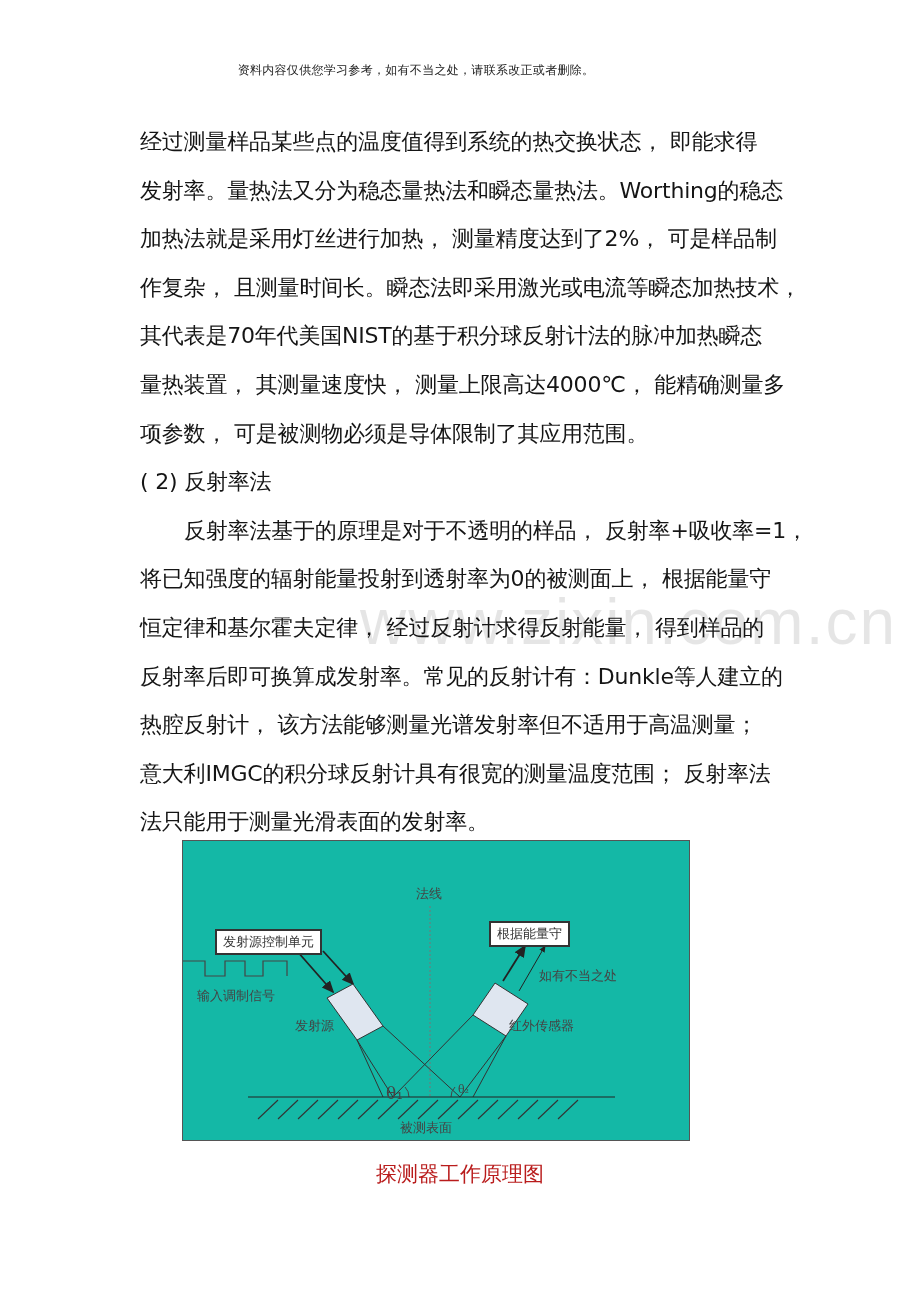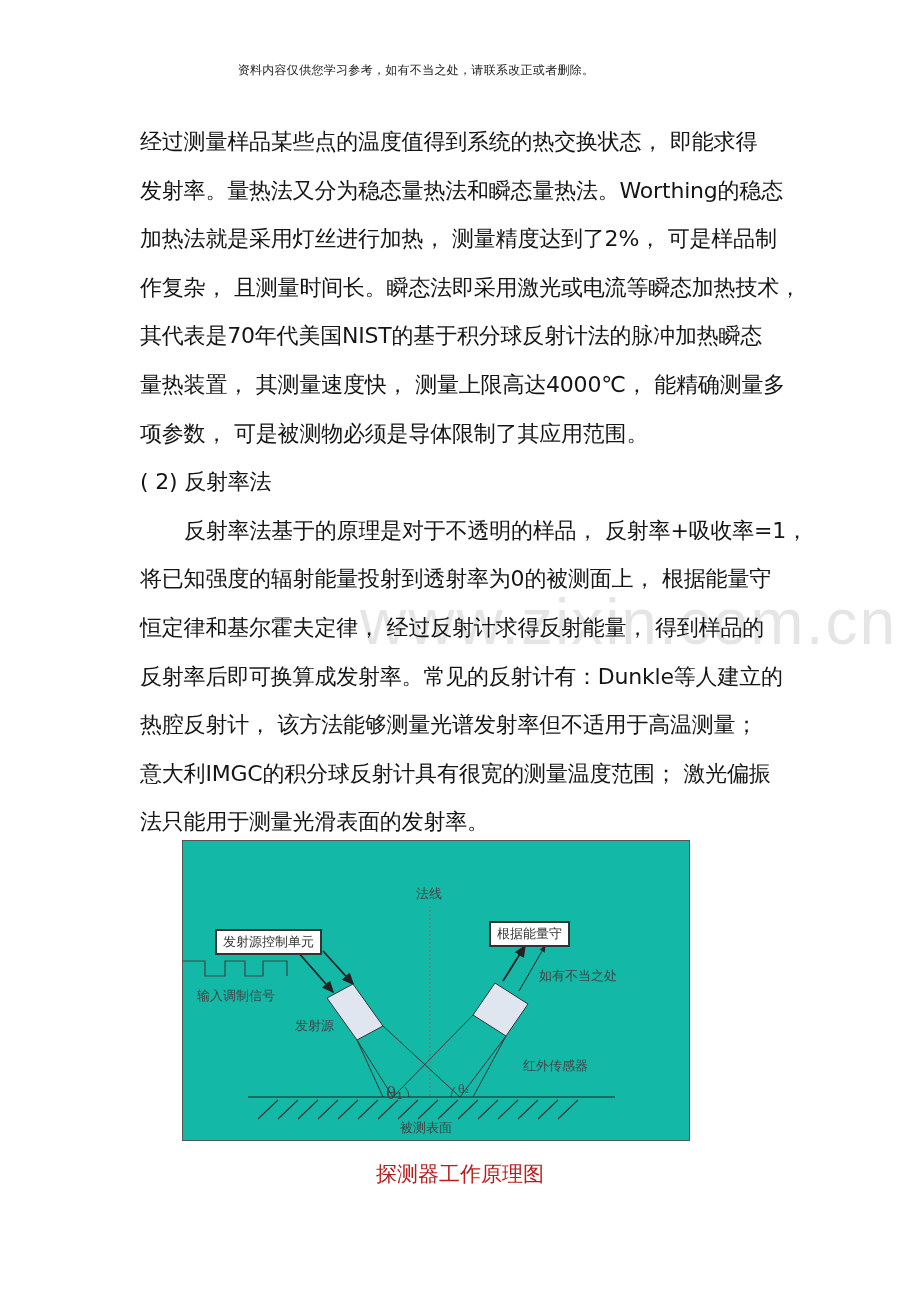--- a/index.html
+++ b/index.html
@@ -27,21 +27,21 @@
   <div class="line">作复杂， 且测量时间长。瞬态法即采用激光或电流等瞬态加热技术，</div>
   <div class="line">其代表是70年代美国NIST的基于积分球反射计法的脉冲加热瞬态</div>
   <div class="line">量热装置， 其测量速度快， 测量上限高达4000℃， 能精确测量多</div>
   <div class="line">项参数， 可是被测物必须是导体限制了其应用范围。</div>
   <div class="line">( 2) 反射率法</div>
   <div class="line indent">反射率法基于的原理是对于不透明的样品， 反射率+吸收率=1，</div>
   <div class="line">将已知强度的辐射能量投射到透射率为0的被测面上， 根据能量守</div>
   <div class="line">恒定律和基尔霍夫定律， 经过反射计求得反射能量， 得到样品的</div>
   <div class="line">反射率后即可换算成发射率。常见的反射计有：Dunkle等人建立的</div>
   <div class="line">热腔反射计， 该方法能够测量光谱发射率但不适用于高温测量；</div>
-  <div class="line">意大利IMGC的积分球反射计具有很宽的测量温度范围； 激光偏振</div>
+  <div class="line">意大利IMGC的积分球反射计具有很宽的测量温度范围； 反射率法</div>
   <div class="line">法只能用于测量光滑表面的发射率。</div>
 </div>
 
 <div class="watermark">www.zixin.com.cn</div>
 
 <div class="figure">
   <svg width="508" height="301" viewBox="0 0 508 301">
     <defs>
       <marker id="arr" markerWidth="8" markerHeight="8" refX="6" refY="3" orient="auto">
         <path d="M0,0 L7,3 L0,6 Z" fill="#222"></path>
@@ -94,19 +94,19 @@
       <line x1="395" y1="259" x2="375" y2="278"></line>
     </g>
   </svg>
 
   <div class="fig-label" style="left:233px;top:44px;">法线</div>
   <div class="fig-box" style="left:32px;top:88px;">发射源控制单元</div>
   <div class="fig-box" style="left:306px;top:80px;">根据能量守</div>
   <div class="fig-label" style="left:14px;top:146px;">输入调制信号</div>
   <div class="fig-label" style="left:356px;top:126px;">如有不当之处</div>
   <div class="fig-label" style="left:112px;top:176px;">发射源</div>
-  <div class="fig-label" style="left:340px;top:176px;margin-top:40px;">红外传感器</div>
+  <div class="fig-label" style="left:326px;top:176px;">红外传感器</div>
   <div class="fig-label" style="left:203px;top:242px;font-size:17px;">θ₁</div>
   <div class="fig-label" style="left:275px;top:242px;font-size:11px;">θ₂</div>
   <div class="fig-label" style="left:217px;top:278px;text-align:right;">被测表面</div>
 </div>
 
 <div class="caption">探测器工作原理图</div>
 
 </body></html>

